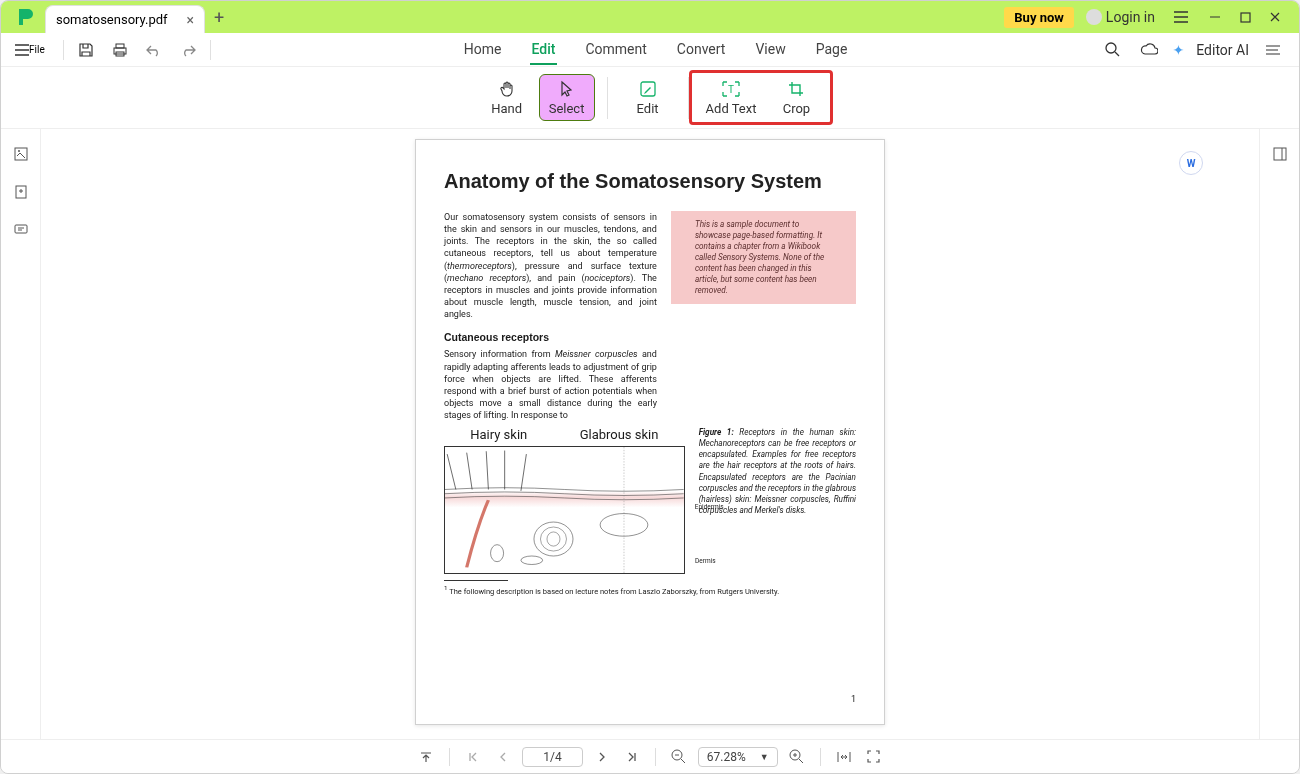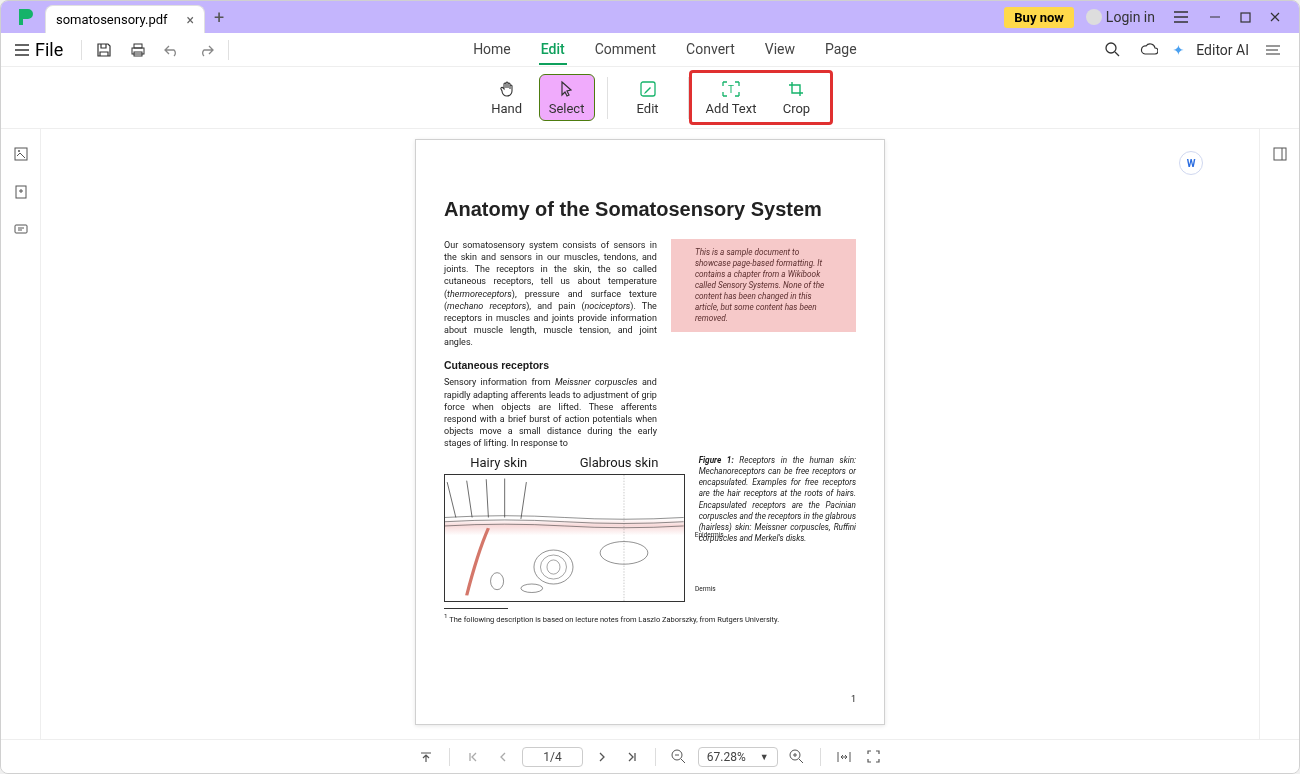--- a/index.html
+++ b/index.html
@@ -1,35 +1,35 @@
 <!DOCTYPE html>
 <html><head>
 <meta charset="utf-8">
 <style>
 * { margin: 0; padding: 0; box-sizing: border-box; font-family: -apple-system, BlinkMacSystemFont, "Segoe UI", Roboto, Arial, sans-serif; }
 body { width: 1300px; height: 774px; background: #f0f0f0; overflow: hidden; position: relative; border: 1px solid #d0d0d0; border-radius: 8px; }
 
 
-.titlebar { height: 32px; background: #c4b5fd; display: flex; align-items: center; padding: 0 4px; }
+.titlebar { height: 32px; background: #bef264; display: flex; align-items: center; padding: 0 4px; }
 .logo { width: 40px; display:flex; align-items:center; justify-content:center; font-weight: bold; color: #0ea05c; font-size: 20px; }
 .tab { background: #fff; border-radius: 8px 8px 0 0; padding: 4px 10px; display:flex; align-items:center; gap:10px; font-size: 13px; height: 28px; margin-top:4px; min-width: 160px; border:1px solid #e0e0e0; border-bottom:none;}
 .tab .close { color:#666; font-size:14px; cursor:pointer; margin-left:auto;}
 .newtab { width:28px; display:flex; align-items:center; justify-content:center; color:#555; font-size:18px; cursor:pointer;}
 .titlebar-right { margin-left:auto; display:flex; align-items:center; gap:6px; padding-right:6px;}
 .buy-now { background:#ffd94a; padding:3px 10px; border-radius:3px; font-size:13px; font-weight:700;}
 .login { display:flex; align-items:center; gap:4px; font-size:14px; color:#333; padding:0 6px;}
 .avatar { width:16px; height:16px; border-radius:50%; background:#ddd; display:inline-block;}
 .win-btns { display:flex; gap:2px;}
 .win-btn { width:28px; height:24px; display:flex; align-items:center; justify-content:center; font-size:12px; color:#333; cursor:pointer;}
 
 
 .quickbar { height: 34px; background:#fff; display:flex; align-items:center; padding:0 6px; border-bottom:1px solid #eee;}
 .quickbar .ql { display:flex; align-items:center; gap:10px;}
 .qb-btn { width:24px; height:24px; display:flex; align-items:center; justify-content:center; color:#333; cursor:pointer; font-size:15px;}
-.file-btn { display:flex; align-items:center; gap:6px; padding:2px 8px; font-size:18px;}
+.file-btn { display:flex; align-items:center; padding:2px 8px; font-size:10px;}
 .sep { width:1px; height:20px; background:#e0e0e0;}
 .menu-tabs { margin:0 auto; display:flex; gap:26px; font-size:14px; color:#444;}
 .menu-tab { padding:6px 2px; cursor:pointer;}
 .menu-tab.active { color:#0ea05c; border-bottom:2px solid #0ea05c; font-weight:500;}
 .quickbar-right { display:flex; align-items:center; gap:12px; padding-right:8px;}
 .editor-ai { font-size:14px; color:#333;}
 
 
 .toolrow { height: 62px; background:#fff; display:flex; align-items:center; justify-content:center; gap:0; border-bottom:1px solid #eee;}
 .tool-group { display:flex; gap:4px; padding:0 12px; height:48px;align-items:center;}
@@ -41,21 +41,21 @@
 
 
 .workspace { position:absolute; top:128px; left:0; right:0; bottom:34px; background:#fff; display:flex;}
 .left-rail { width:40px; border-right:1px solid #eee; display:flex; flex-direction:column; align-items:center; gap:16px; padding-top:14px;}
 .rail-btn { width:22px; height:22px; display:flex; align-items:center; justify-content:center; color:#555; cursor:pointer; font-size:15px;}
 .right-rail { width:40px; border-left:1px solid #eee; display:flex; flex-direction:column; align-items:center; padding-top:14px;}
 .viewer { flex:1; background:#fff; display:flex; justify-content:center; overflow:hidden; position:relative;}
 
 
 .page { width:470px; height:586px; margin-top:10px; background:#fff; border:1px solid #d0d0d0; box-shadow: 0 1px 4px rgba(0,0,0,0.1); padding:30px 28px 20px 28px; font-family: Georgia, 'Times New Roman', serif; position:relative; font-size:9px; color:#1a1a1a;}
-.page h1 { font-size:20px; font-weight:600; margin-bottom:18px; font-family: Arial, sans-serif; color:#222;margin-top:28px;}
+.page h1 { font-size:20px; font-weight:600; margin-bottom:18px; font-family: Arial, sans-serif; color:#222;}
 .page .src { font-size:8px; font-variant: small-caps; margin-bottom:12px;}
 .page .cols { display:flex; gap:14px; }
 .page .col-left { flex:1.15; text-align:justify; line-height:1.35;}
 .page .col-right { flex:1;}
 .page .callout { background:#f6c9c9; padding:8px 24px; font-style:italic; font-size:8.2px; line-height:1.35; color:#5a2d2d;}
 .page h3 { font-size:10.5px; font-weight:bold; margin:10px 0 4px 0; font-family: Arial, sans-serif;}
 .page .figcap { font-size:8.2px; font-style:italic; text-align:justify; line-height:1.35;}
 .page .figbox { border:1px solid #333; height:128px; margin-top:4px; background:linear-gradient(#fff 35%, #f7d8d8 40%, #fff 48%); position:relative;}
 .page .footnote { border-top:1px solid #333; width:64px; margin-top:6px;}
 .page .fntext { font-size:7.5px; margin-top:3px;}

